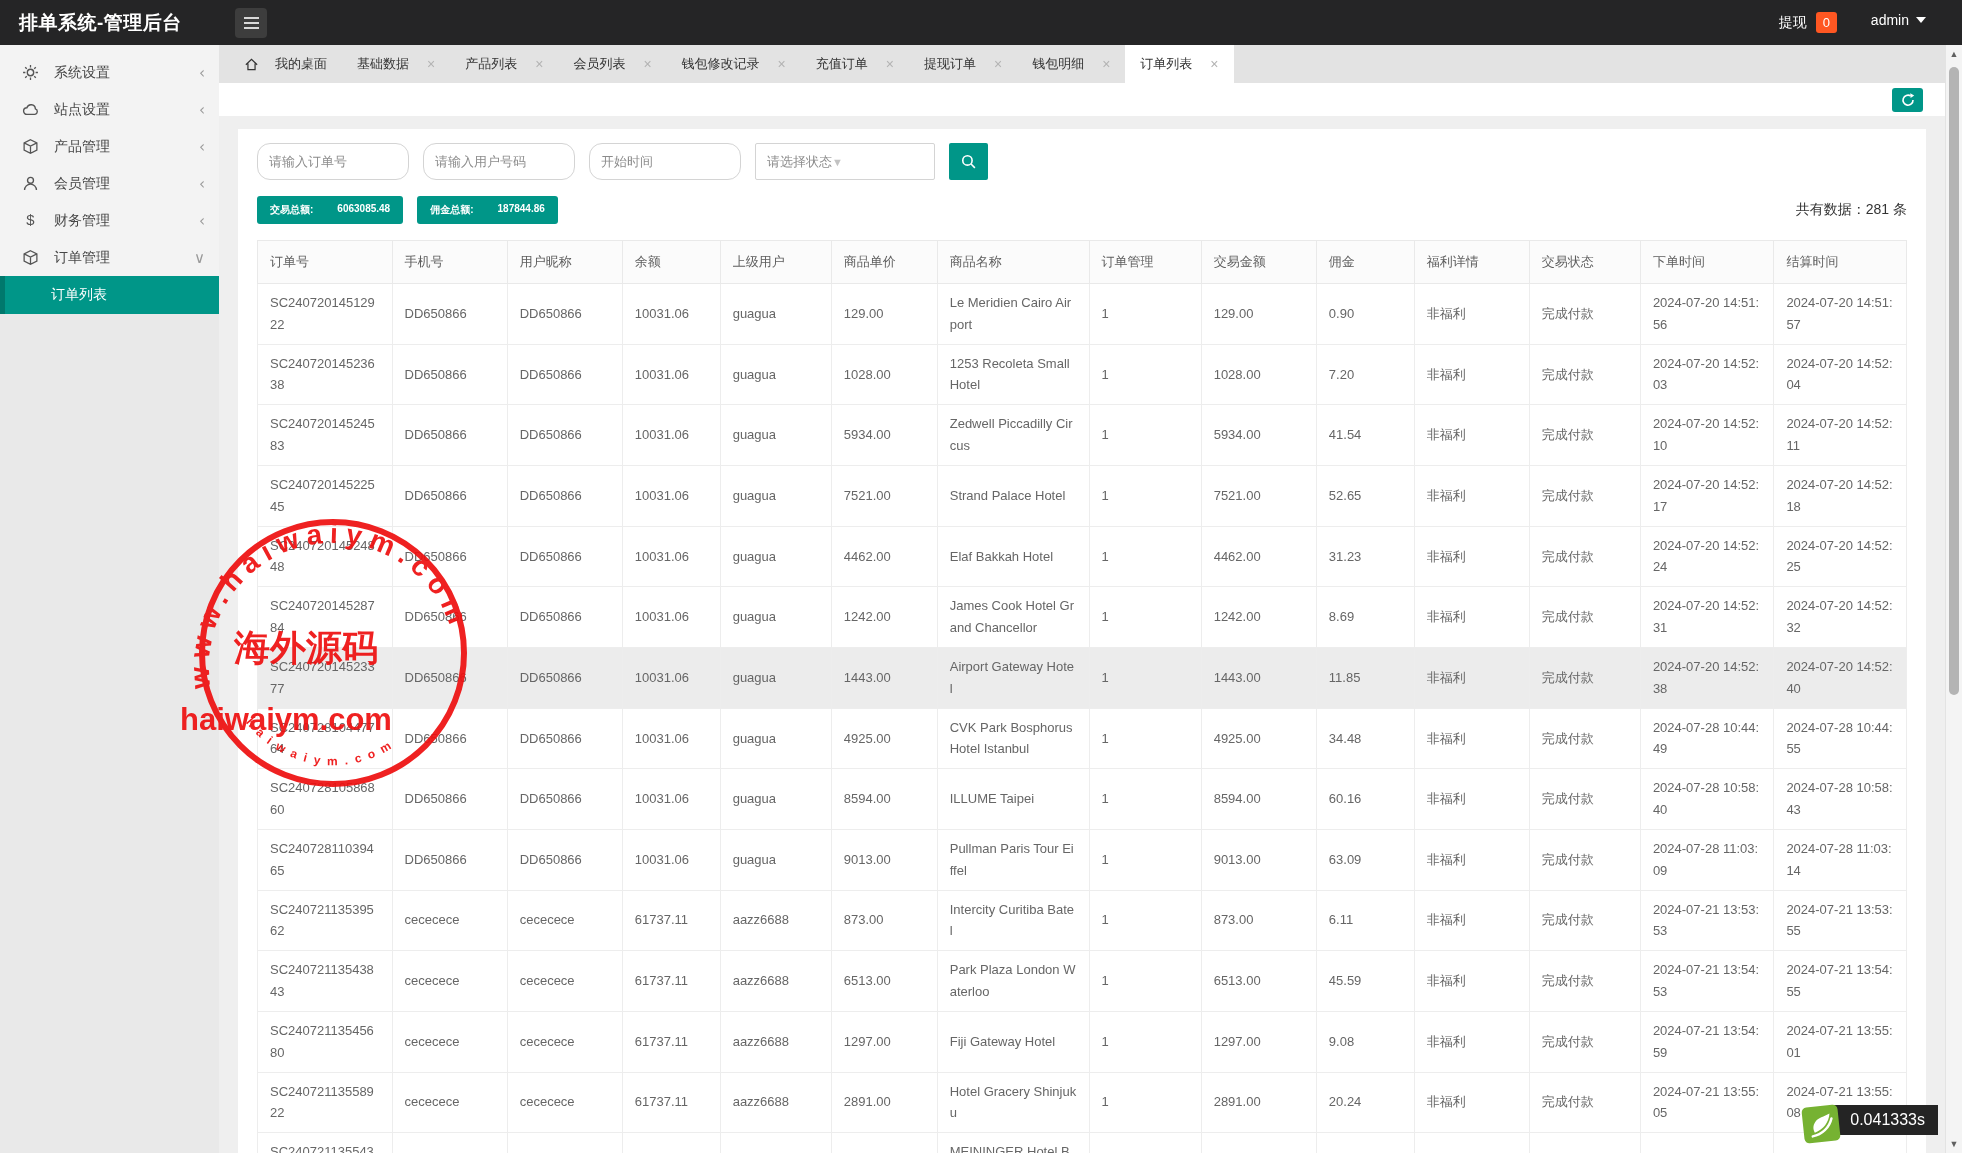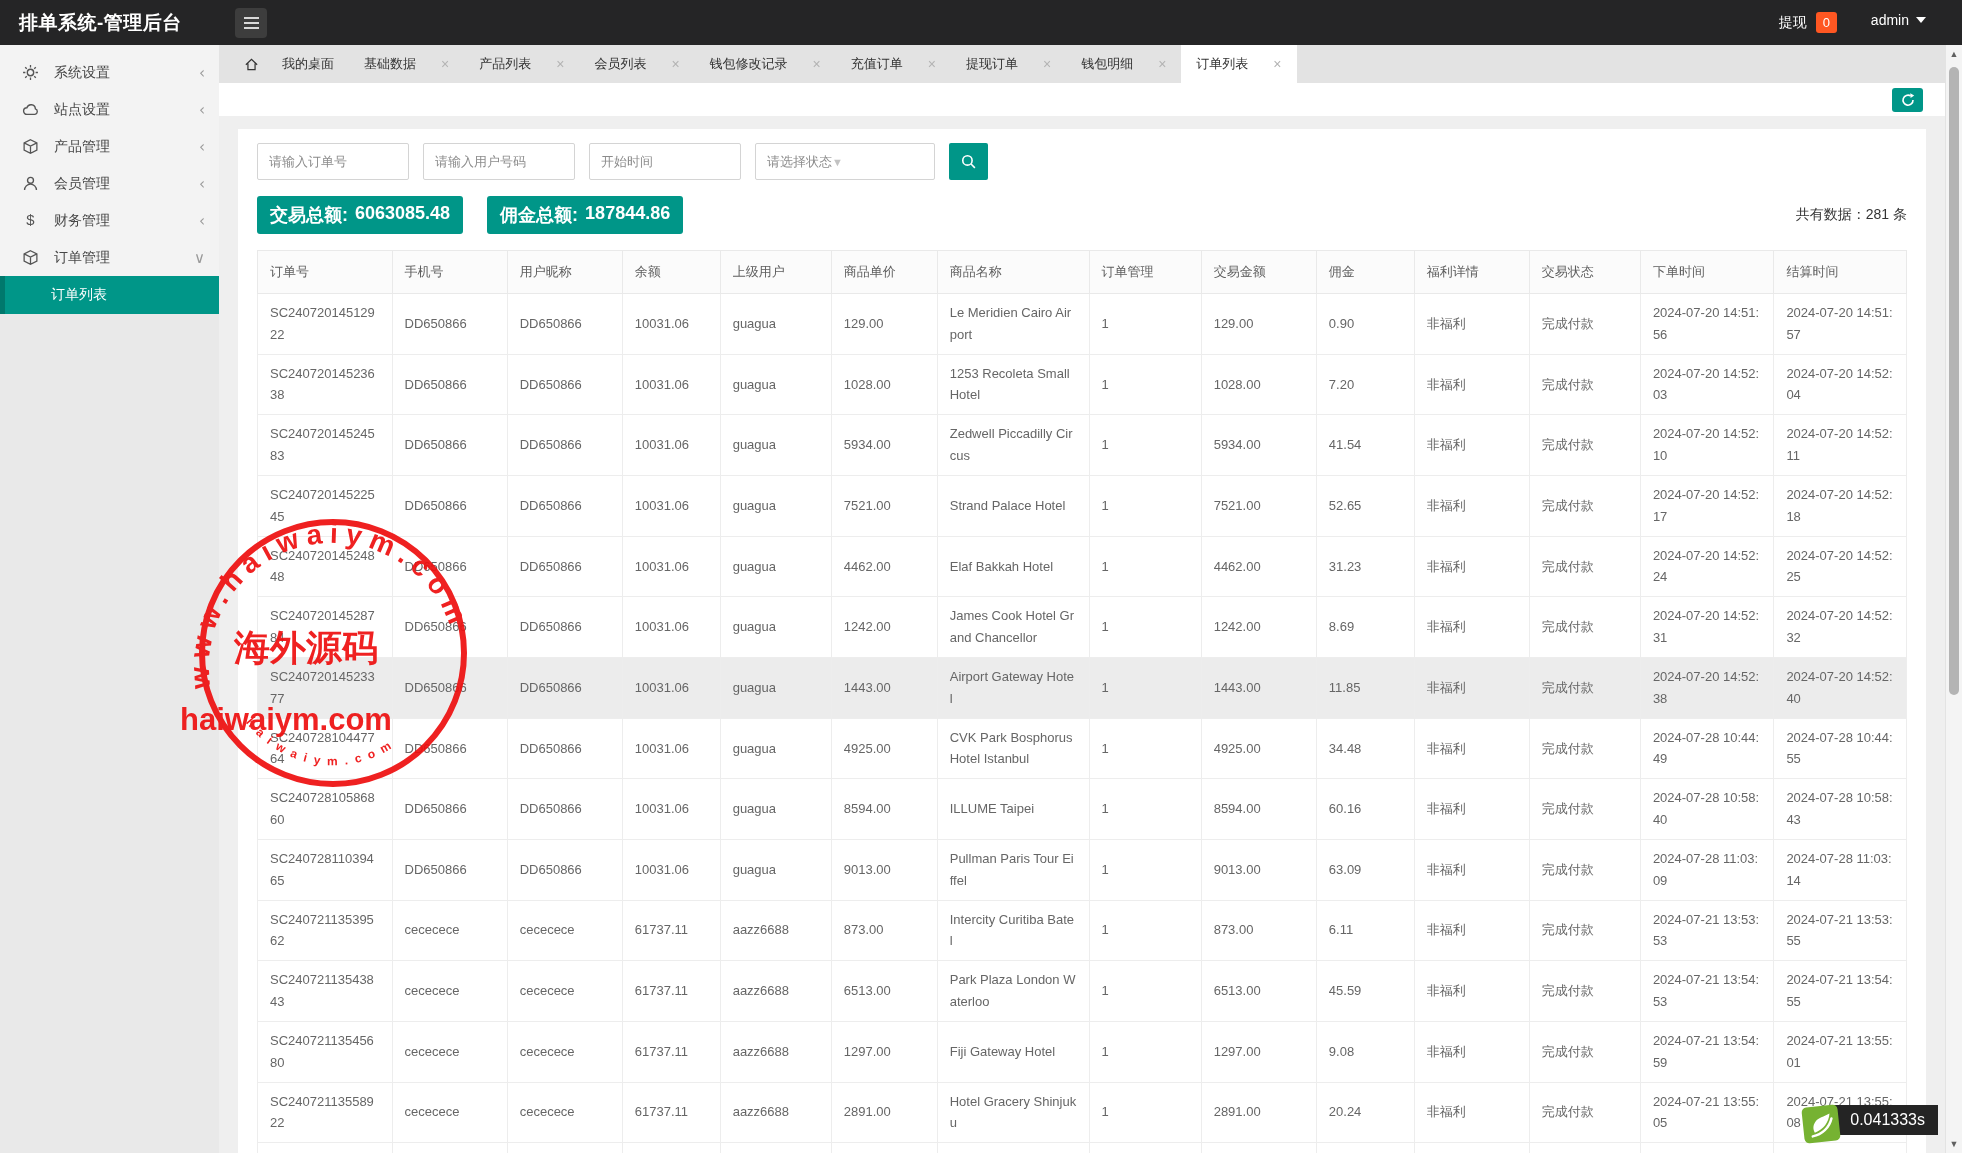--- a/index.html
+++ b/index.html
@@ -27,39 +27,39 @@
   .sidebar{width:219px;flex:0 0 219px;background:#e9e9e9;overflow:hidden}
   .menu{background:#f3f3f3;padding-top:9px}
   .side-item{height:37px;display:flex;align-items:center;padding:0 14px 0 22px;color:#474747;font-size:14px;cursor:pointer}
   .side-item .icn{width:17px;height:17px;margin-right:15px;color:#555;display:inline-flex;flex:0 0 17px}
   .side-item .icn svg{width:17px;height:17px}
   .side-item .chev{margin-left:auto;color:#9a9a9a;font-size:15px;font-family:"DejaVu Sans",sans-serif}
   .side-sub{height:38px;background:var(--accent);color:#fff;display:flex;align-items:center;padding-left:46px;font-size:14px;border-left:5px solid var(--accent-dark);cursor:pointer}
   
   .main{flex:1;display:flex;flex-direction:column;min-width:0;padding-right:17px}
   .tabbar{height:38px;background:#e3e3e3;display:flex;align-items:stretch;padding-left:10px}
-  .tab{display:flex;align-items:center;gap:23px;padding:0 15px;font-size:13px;color:#333;cursor:pointer;white-space:nowrap}
+  .tab{display:flex;align-items:center;gap:16px;padding:0 15px;font-size:13px;color:#333;cursor:pointer;white-space:nowrap}
   .tab .x{color:#b3b3b3;font-size:14px;margin-left:2px}
   .tab.active{background:#fff}
   .tab .icn{width:15px;height:15px;display:inline-flex;color:#333}
   .tab .icn svg{width:15px;height:15px}
   .toolbar{height:33px;background:#fff;display:flex;align-items:center;justify-content:flex-end;padding-right:22px}
   .refresh-btn{width:31px;height:24px;background:var(--accent);border-radius:3px;display:flex;align-items:center;justify-content:center;cursor:pointer}
   .gap{height:13px;background:#efefef}
   .card{flex:1;background:#fff;margin:0 19px 0 19px;padding:14px 19px;overflow:hidden}
   
   .filters{display:flex;gap:14px;align-items:center}
-  .f-input{width:152px;height:37px;border:1px solid #d4d4d4;border-radius:2px;padding:0 11px;font-size:13px;color:#b91c1c;outline:none;font-family:inherit}
+  .f-input{width:152px;height:37px;border:1px solid #d4d4d4;border-radius:13px;padding:0 11px;font-size:13px;color:#b91c1c;outline:none;font-family:inherit}
   .f-input::placeholder{color:#8c8c8c}
   .f-select{width:180px;height:37px;border:1px solid #d4d4d4;border-radius:2px;display:flex;align-items:center;padding:0 11px;font-size:13px;color:#8c8c8c;background:#fff;cursor:pointer}
   .f-select .sel-caret{color:#c2c2c2;font-size:11px}
   .f-search{width:39px;height:37px;background:var(--accent);border:none;border-radius:2px;display:flex;align-items:center;justify-content:center;cursor:pointer}
   
   .summary{display:flex;align-items:center;margin-top:16px}
-  .pill{background:var(--accent);color:#fff;font-size:18px;font-weight:bold;padding:7px 13px;border-radius:3px;margin-right:24px;display:inline-flex;gap:7px}
+  .pill{background:var(--accent);color:#fff;font-size:10px;font-weight:bold;padding:7px 13px;border-radius:3px;margin-right:14px;display:inline-flex;gap:24px}
   .total{margin-left:auto;font-size:14px;color:#333}
   
   table.tbl{margin-top:16px;width:100%;border-collapse:collapse;table-layout:fixed;font-size:13px;color:#666}
   .tbl th{font-weight:normal;color:#5e5e5e;text-align:left;padding:12px 12px;border:1px solid #e9e9e9;background:#fbfbfb;white-space:nowrap;overflow:hidden}
   .tbl td{padding:8px 12px;border:1px solid #ededed;line-height:1.68;word-break:break-all;vertical-align:middle}
   .tbl tr.hl td{background:#ececec}
   
   .vscroll{position:absolute;right:0;top:45px;bottom:0;width:17px;background:#f4f4f4;border-left:1px solid #e3e3e3}
   .vs-arrow{position:absolute;left:0;right:0;text-align:center;color:#606060;font-size:9px;line-height:14px;cursor:pointer}
   .vs-up{top:2px}.vs-down{bottom:2px}

